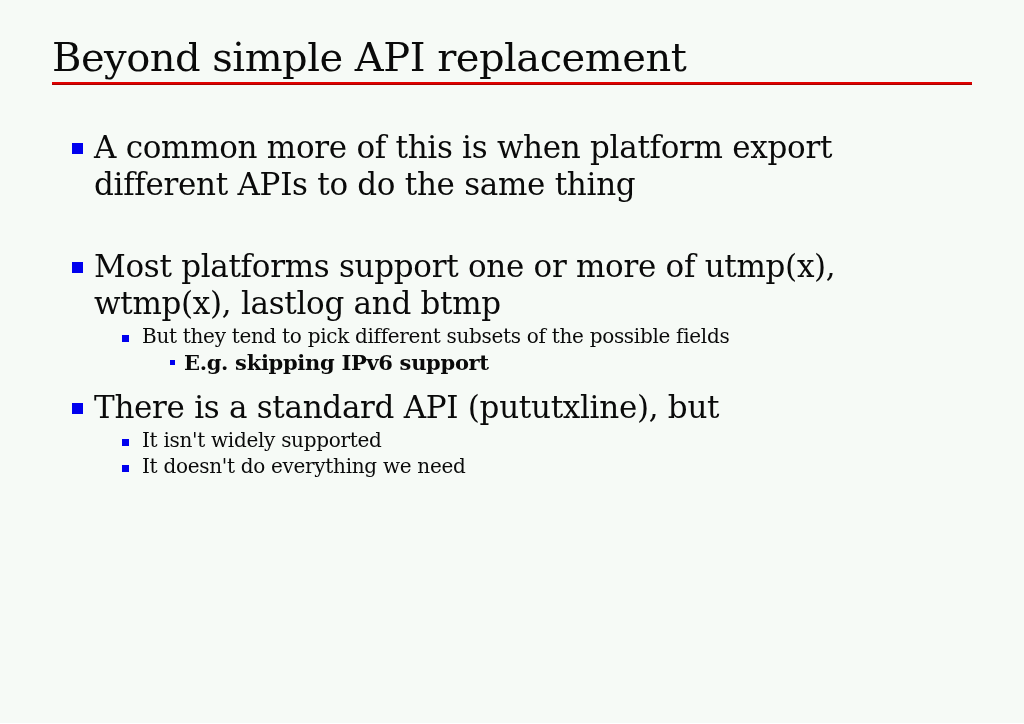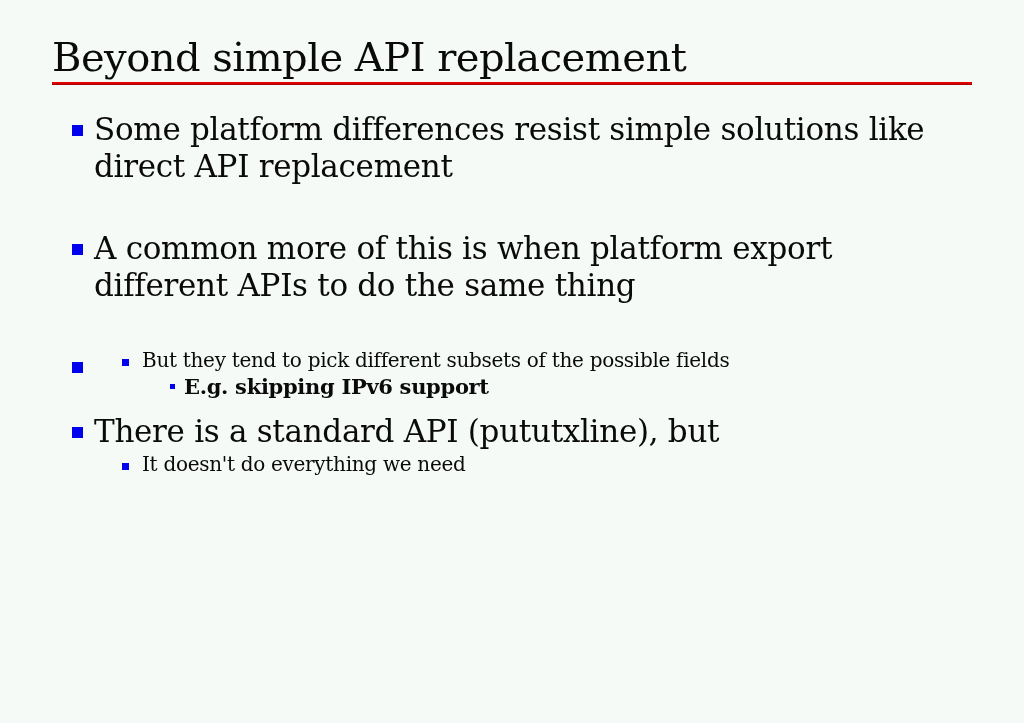--- a/index.html
+++ b/index.html
@@ -53,51 +53,55 @@
 <div class="slide">
 
   <h1 class="slide-title">Beyond simple API replacement</h1>
 
   <div class="title-rule"></div>
 
   <div class="bullet-list">
 
     <div class="item l1 first">
       <span class="marker m1"></span>
-      <span>Some platform differences resist simple solutions like direct API replacement</span>
     </div>
 
     <div class="item l1">
       <span class="marker m1"></span>
       <span>A common more of this is when platform export different APIs to do the same thing</span>
     </div>
 
     <div class="item l1">
       <span class="marker m1"></span>
     </div>
 
     <div class="item l1">
       <span class="marker m1"></span>
+      <span>Most platforms support one or more of utmp(x), wtmp(x), lastlog and btmp</span>
     </div>
 
     <div class="item l2">
       <span class="marker m2"></span>
       <span>But they tend to pick different subsets of the possible fields</span>
     </div>
 
     <div class="item l3">
       <span class="marker m3"></span>
       <span>E.g. skipping IPv6 support</span>
     </div>
 
     <div class="item l1 after-sub">
       <span class="marker m1"></span>
       <span>There is a standard API (pututxline), but</span>
     </div>
 
+    <div class="item l2">
+      <span class="marker m2"></span>
+      <span>It isn't widely supported</span>
+    </div>
 
     <div class="item l2">
       <span class="marker m2"></span>
       <span>It doesn't do everything we need</span>
     </div>
 
   </div>
 </div>
 
 </body></html>

